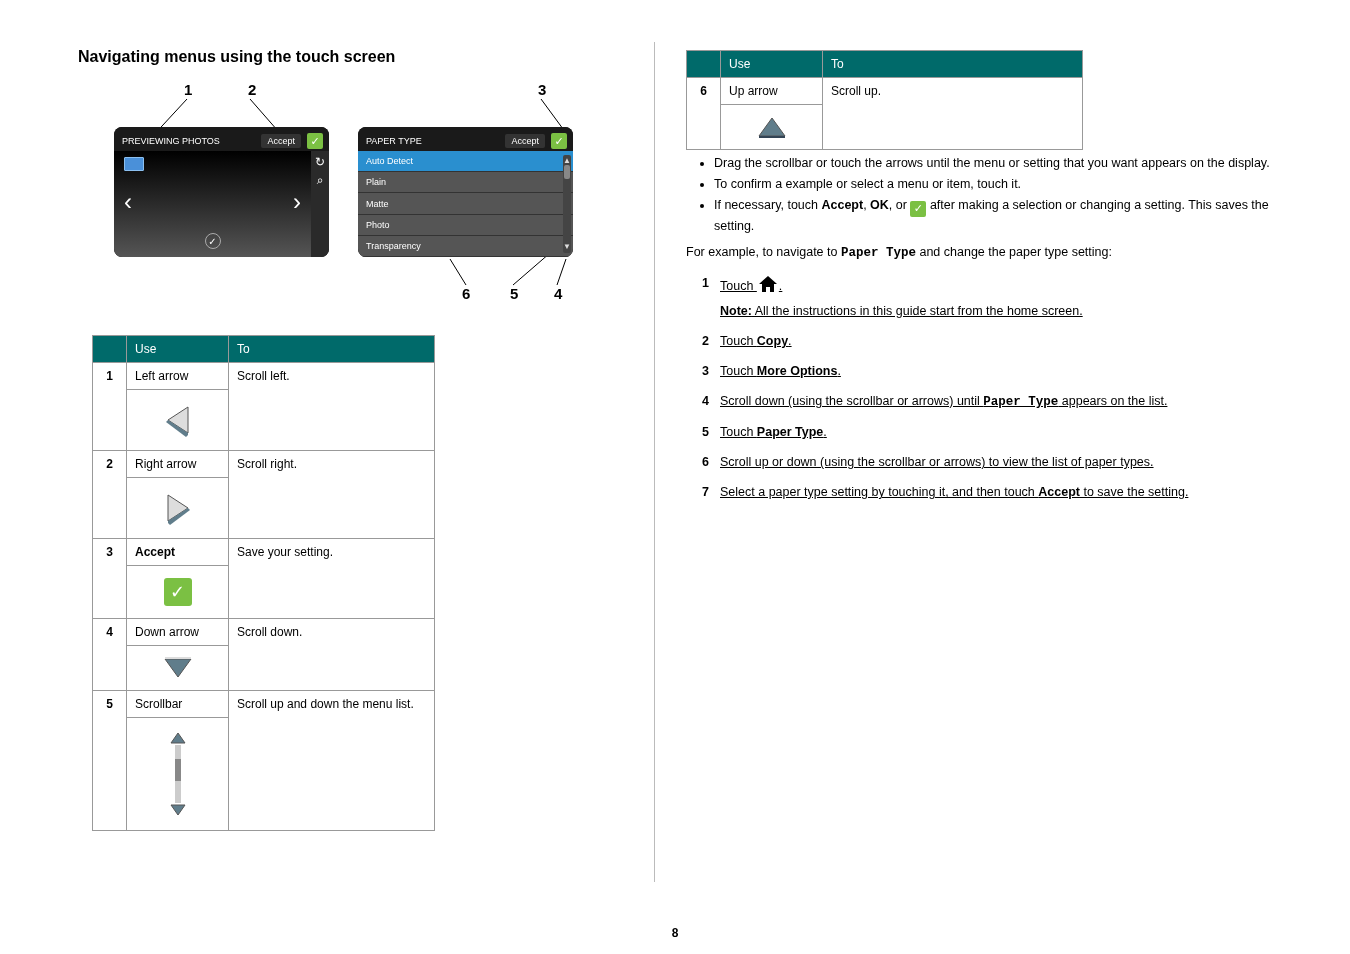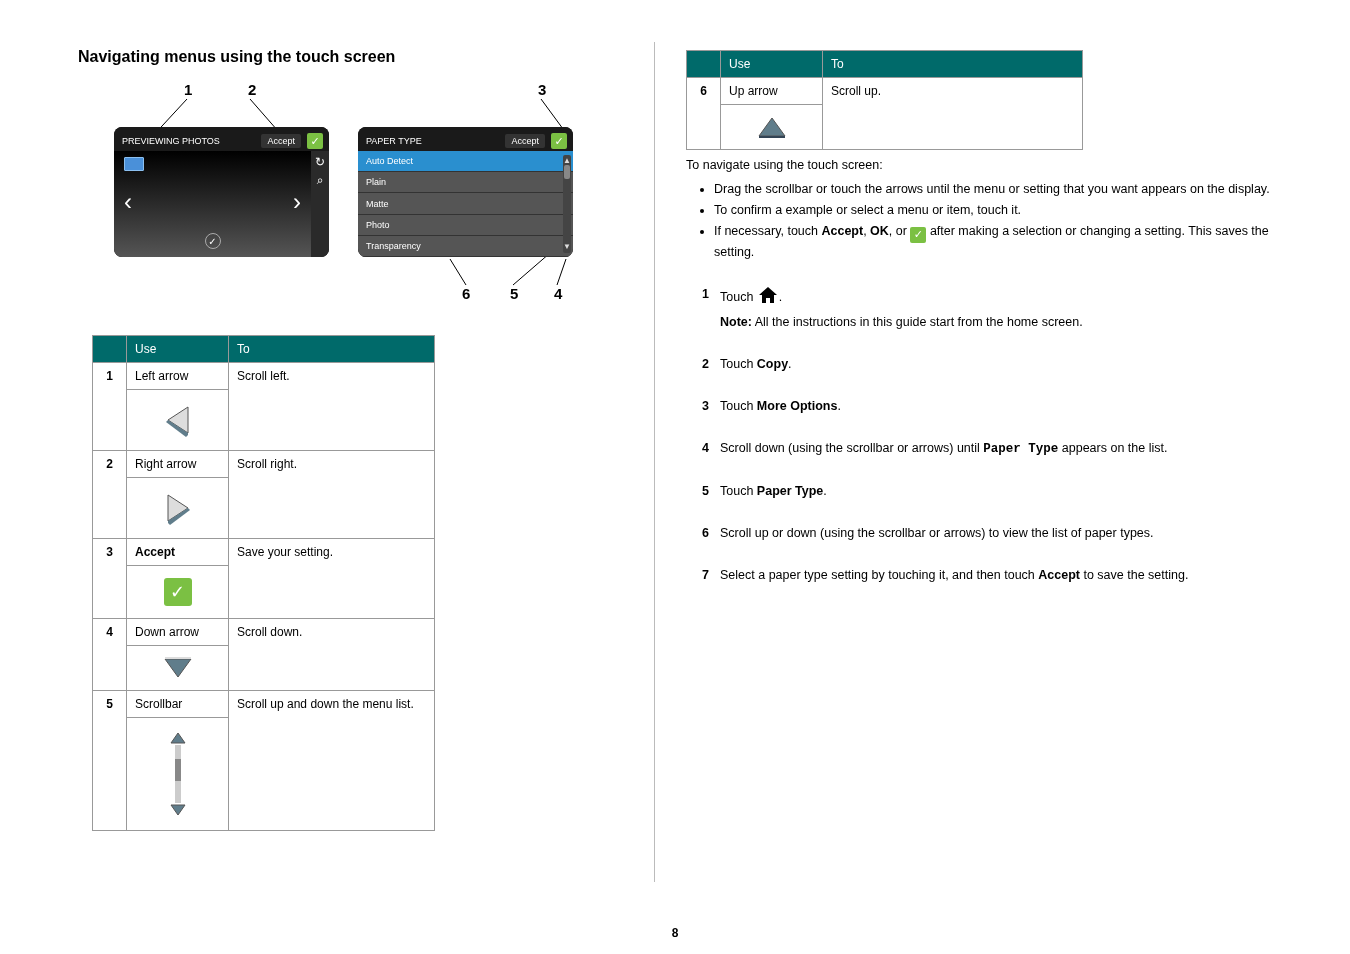--- a/index.html
+++ b/index.html
@@ -269,21 +269,22 @@
     border-radius: 2px;
   }
   .right-col ol.steps {
     list-style: none;
     counter-reset: step;
     margin: 8px 0 0 16px;
   }
   .right-col ol.steps > li {
     position: relative;
     padding-left: 18px;
-    margin: 24px 0;
+    margin: 12px 0;
+    text-decoration: underline;
   }
   .right-col ol.steps > li::before {
     counter-increment: step;
     content: counter(step);
     font-weight: bold;
     position: absolute;
     left: 0;
   }
   .right-col .note {
     margin: 6px 0 6px 0;
@@ -498,28 +499,30 @@
               <polygon points="4,22 30,22 17,4" fill="#607d8b" stroke="#555"></polygon>
               <polygon points="4,24 30,24 30,22 4,22" fill="#345"></polygon>
             </svg>
     </div>
         </td>
       </tr>
   </tbody>
 </table>
 
 <div class="right-col">
-  <p>To navigate using the touch screen:</p>
   <ul>
     <li>Drag the scrollbar or touch the arrows until the menu or setting that you want appears on the display.</li>
     <li>To confirm a example or select a menu or item, touch it.</li>
     <li>
       <span>If necessary, touch </span><b>Accept</b><span>, </span><b>OK</b><span>, or </span><span class="inline-check">✓</span><span> after making a selection or changing a setting. This saves the setting.</span>
     </li>
   </ul>
+  <p>
+    <span>For example, to navigate to </span><span class="mono">Paper Type</span><span> and change the paper type setting:</span>
+  </p>
   <ol class="steps">
     <li>
       <span>Touch </span><span class="home-icon">
         <svg width="22" height="20">
             <polygon points="11,2 20,10 17,10 17,18 13,18 13,13 9,13 9,18 5,18 5,10 2,10" fill="#000"></polygon>
           </svg>
       </span><span>.</span>
       <p class="note"><b>Note:</b><span> All the instructions in this guide start from the home screen.</span></p>
     </li>
     <li><span>Touch </span><b>Copy</b><span>.</span></li>

